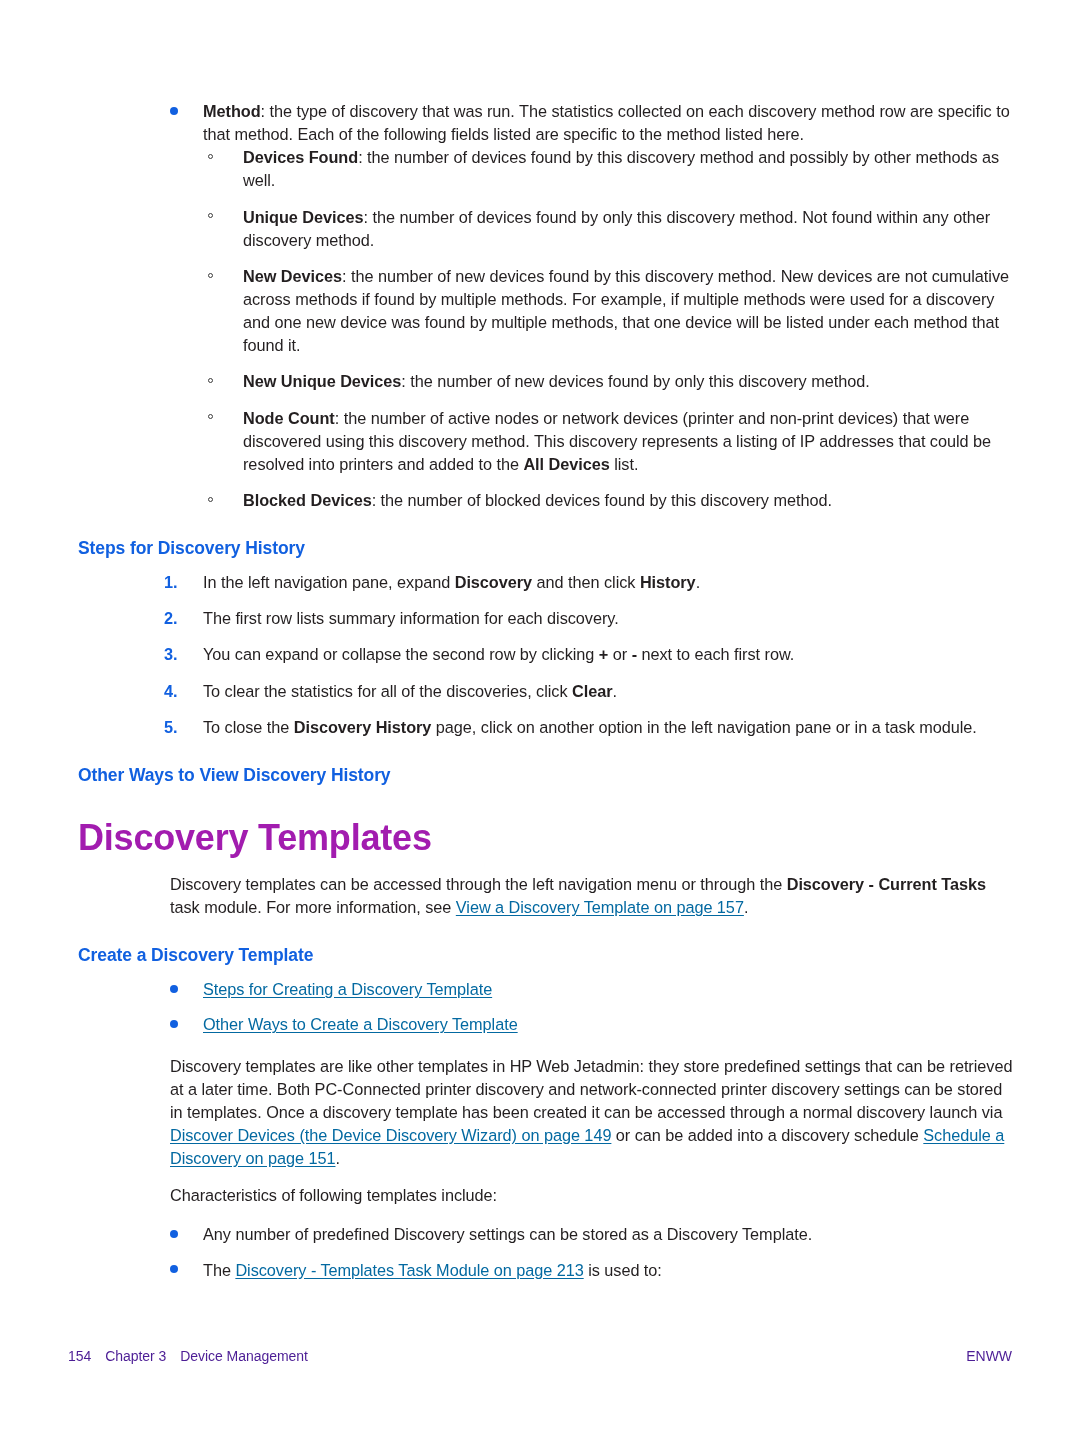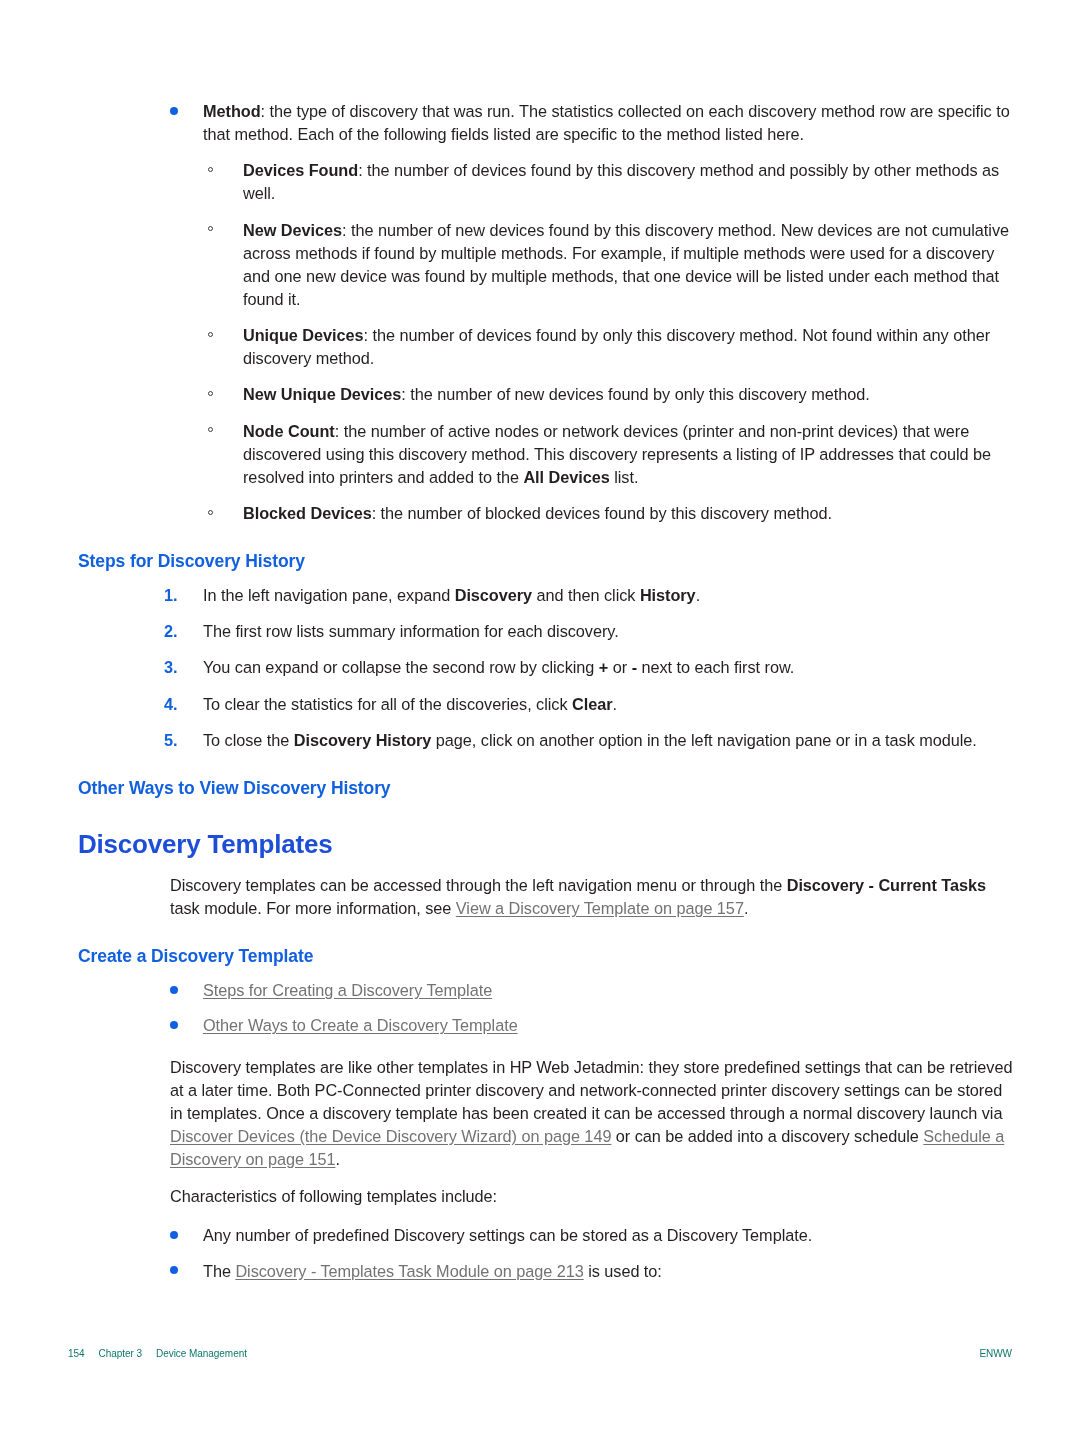--- a/index.html
+++ b/index.html
@@ -26,22 +26,22 @@
   
   .content {
     position: absolute;
     left: 78px;
     top: 100px;
     width: 935px;
   }
 
   
   h1.h-major {
-    color: #1d4ed8;
-    font-size: 26px;
+    color: #a21caf;
+    font-size: 36px;
     font-weight: bold;
     line-height: 1.2;
     margin: 30px 0 14px 0;
     letter-spacing: -0.2px;
   }
   h2.h-sub {
     color: #1160e0;
     font-size: 17.5px;
     font-weight: bold;
     line-height: 1.2;
@@ -76,21 +76,20 @@
   ul.lvl1 > li > .bullet {
     position: absolute;
     left: 92px;
     top: 0.40em;
     width: 8px;
     height: 8px;
     border-radius: 50%;
     background: #1160e0;
   }
   ul.lvl2 {
-    margin-top: 13px;
   }
   ul.lvl2 > li {
     position: relative;
     padding-left: 165px;
     margin-bottom: 13px;
     font-size: 16.3px;
     line-height: 1.42;
     letter-spacing: -0.05px;
   }
   ul.lvl2 > li > .bullet-o {
@@ -128,37 +127,37 @@
     top: 0;
     width: 30px;
     text-align: left;
     color: #1160e0;
     font-weight: bold;
   }
 
   
   .b { font-weight: bold; }
   .lnk {
-    color: #737373;
+    color: #0369a1;
     text-decoration: underline;
     text-underline-offset: 2px;
   }
   .sym { font-weight: bold; }
 
   
   .footer {
     position: absolute;
     left: 68px;
     right: 68px;
     top: 1348px;
     display: flex;
     justify-content: space-between;
     align-items: center;
-    font-size: 10px;
-    color: #0f766e;
+    font-size: 14px;
+    color: #4c1d95;
     letter-spacing: -0.05px;
   }
   .footer .left { display: flex; gap: 14px; }
   .footer .pagenum { }
   .footer .right { }
 
   
   .tight { margin-bottom: 11px; }
 </style>
 </head>
@@ -172,25 +171,25 @@
         <span class="bullet"></span>
         <span class="b">Method</span><span>: the type of discovery that was run. The statistics collected on each discovery method row are specific to that method. Each of the following fields listed are specific to the method listed here.</span>
 
         <ul class="lvl2">
           <li>
             <span class="bullet-o"></span>
             <span class="b">Devices Found</span><span>: the number of devices found by this discovery method and possibly by other methods as well.</span>
           </li>
           <li>
             <span class="bullet-o"></span>
+            <span class="b">Unique Devices</span><span>: the number of devices found by only this discovery method. Not found within any other discovery method.</span>
+          </li>
+          <li>
+            <span class="bullet-o"></span>
             <span class="b">New Devices</span><span>: the number of new devices found by this discovery method. New devices are not cumulative across methods if found by multiple methods. For example, if multiple methods were used for a discovery and one new device was found by multiple methods, that one device will be listed under each method that found it.</span>
-          </li>
-          <li>
-            <span class="bullet-o"></span>
-            <span class="b">Unique Devices</span><span>: the number of devices found by only this discovery method. Not found within any other discovery method.</span>
           </li>
           <li>
             <span class="bullet-o"></span>
             <span class="b">New Unique Devices</span><span>: the number of new devices found by only this discovery method.</span>
           </li>
           <li>
             <span class="bullet-o"></span>
             <span class="b">Node Count</span><span>: the number of active nodes or network devices (printer and non-print devices) that were discovered using this discovery method. This discovery represents a listing of IP addresses that could be resolved into printers and added to the </span><span class="b">All Devices</span><span> list.</span>
           </li>
           <li>

